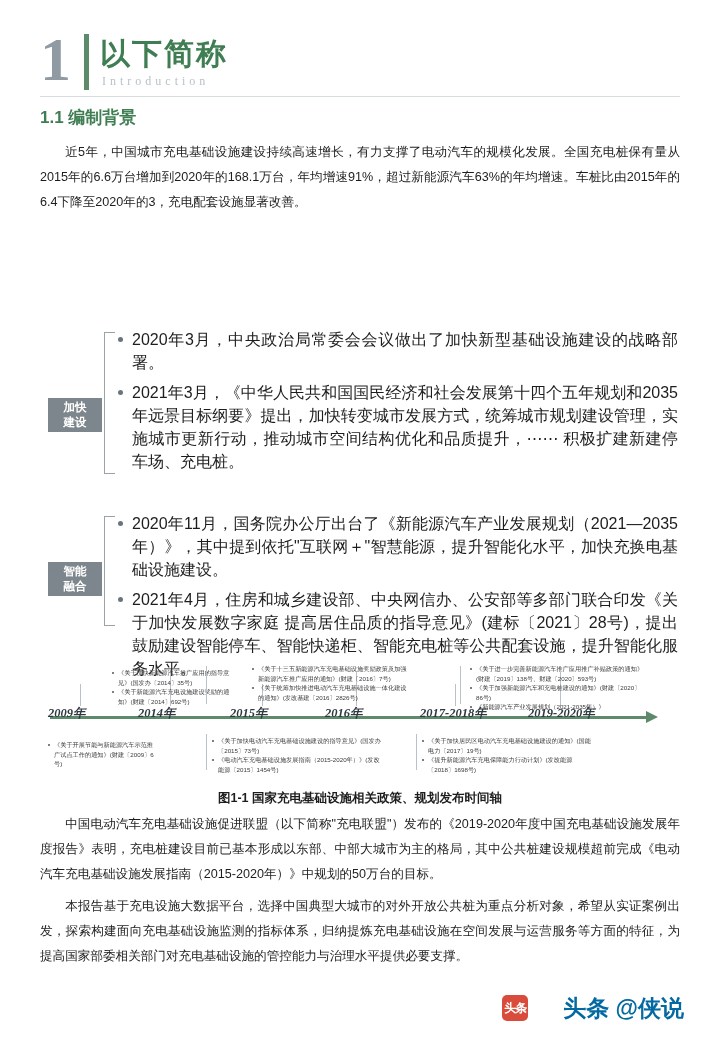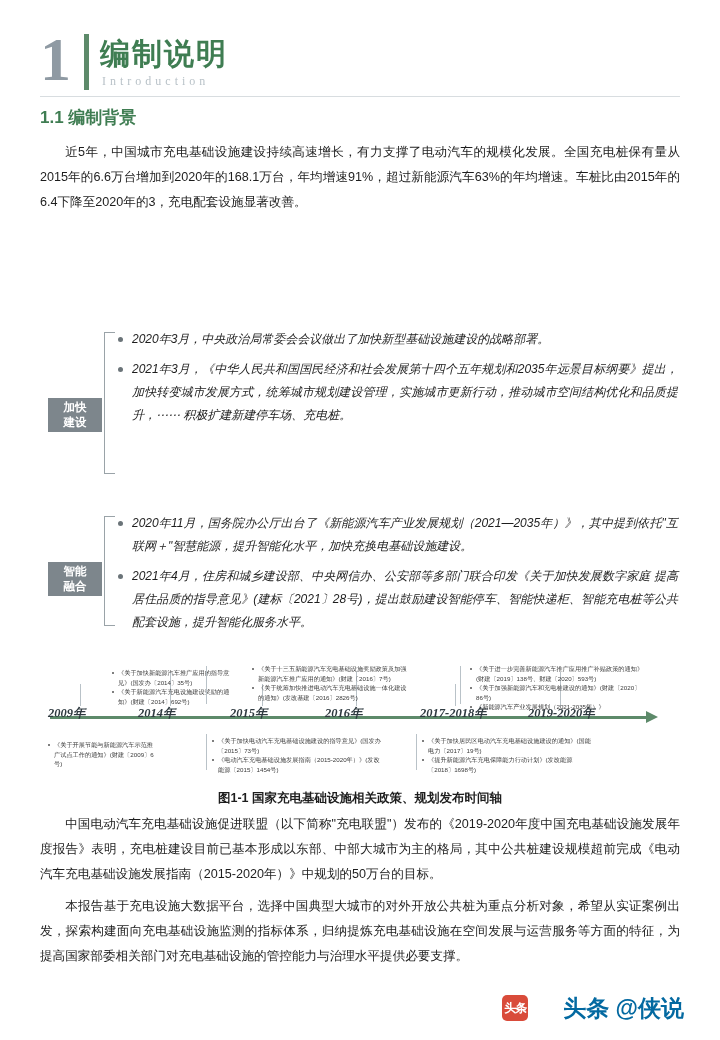--- a/index.html
+++ b/index.html
@@ -70,27 +70,26 @@
     border-bottom:1px solid #9aa3a8;
   }
   #brace1 { left:104px; top:332px; height:140px; }
   #brace2 { left:104px; top:516px; height:108px; }
 
   .bullet-list { position:absolute; }
   #list1 { left:118px; top:328px; width:560px; }
   #list2 { left:118px; top:512px; width:560px; }
   .bl-item {
     position:relative;
-    font-size:12px;
+    font-size:16px;
     line-height:23px;
     color:#1d1d1d;
     padding-left:14px;
     margin-bottom:7px;
     text-align:justify;
-    font-style:italic;
   }
   .bl-item:before {
     content:""; position:absolute; left:0; top:9px;
     width:5px; height:5px; border-radius:50%; background:#6b7479;
   }
 
   
   .fig { position:absolute; left:40px; top:664px; width:640px; height:130px; }
   .axis {
     position:absolute; left:10px; top:52px; width:598px; height:3px; background:#5d8a6a;
@@ -142,21 +141,21 @@
   .tt-text { font-size:23px; color:#0369a1; font-weight:bold;margin-left:28px; }
 </style>
 </head>
 <body>
 
 <div class="page">
 
   <div class="chap-head">
     <div class="chap-num">1</div>
     <div class="chap-bar"></div>
-    <div class="chap-title">编制说明</div>
+    <div class="chap-title">以下简称</div>
     <div class="chap-sub">Introduction</div>
   </div>
   <div class="head-rule"></div>
 
   <div class="sec-title">1.1 编制背景</div>
 
   <div class="para" id="p1">近5年，中国城市充电基础设施建设持续高速增长，有力支撑了电动汽车的规模化发展。全国充电桩保有量从2015年的6.6万台增加到2020年的168.1万台，年均增速91%，超过新能源汽车63%的年均增速。车桩比由2015年的6.4下降至2020年的3，充电配套设施显著改善。</div>
 
   <div class="tagbox" id="tag1">
     <span>加快</span>

